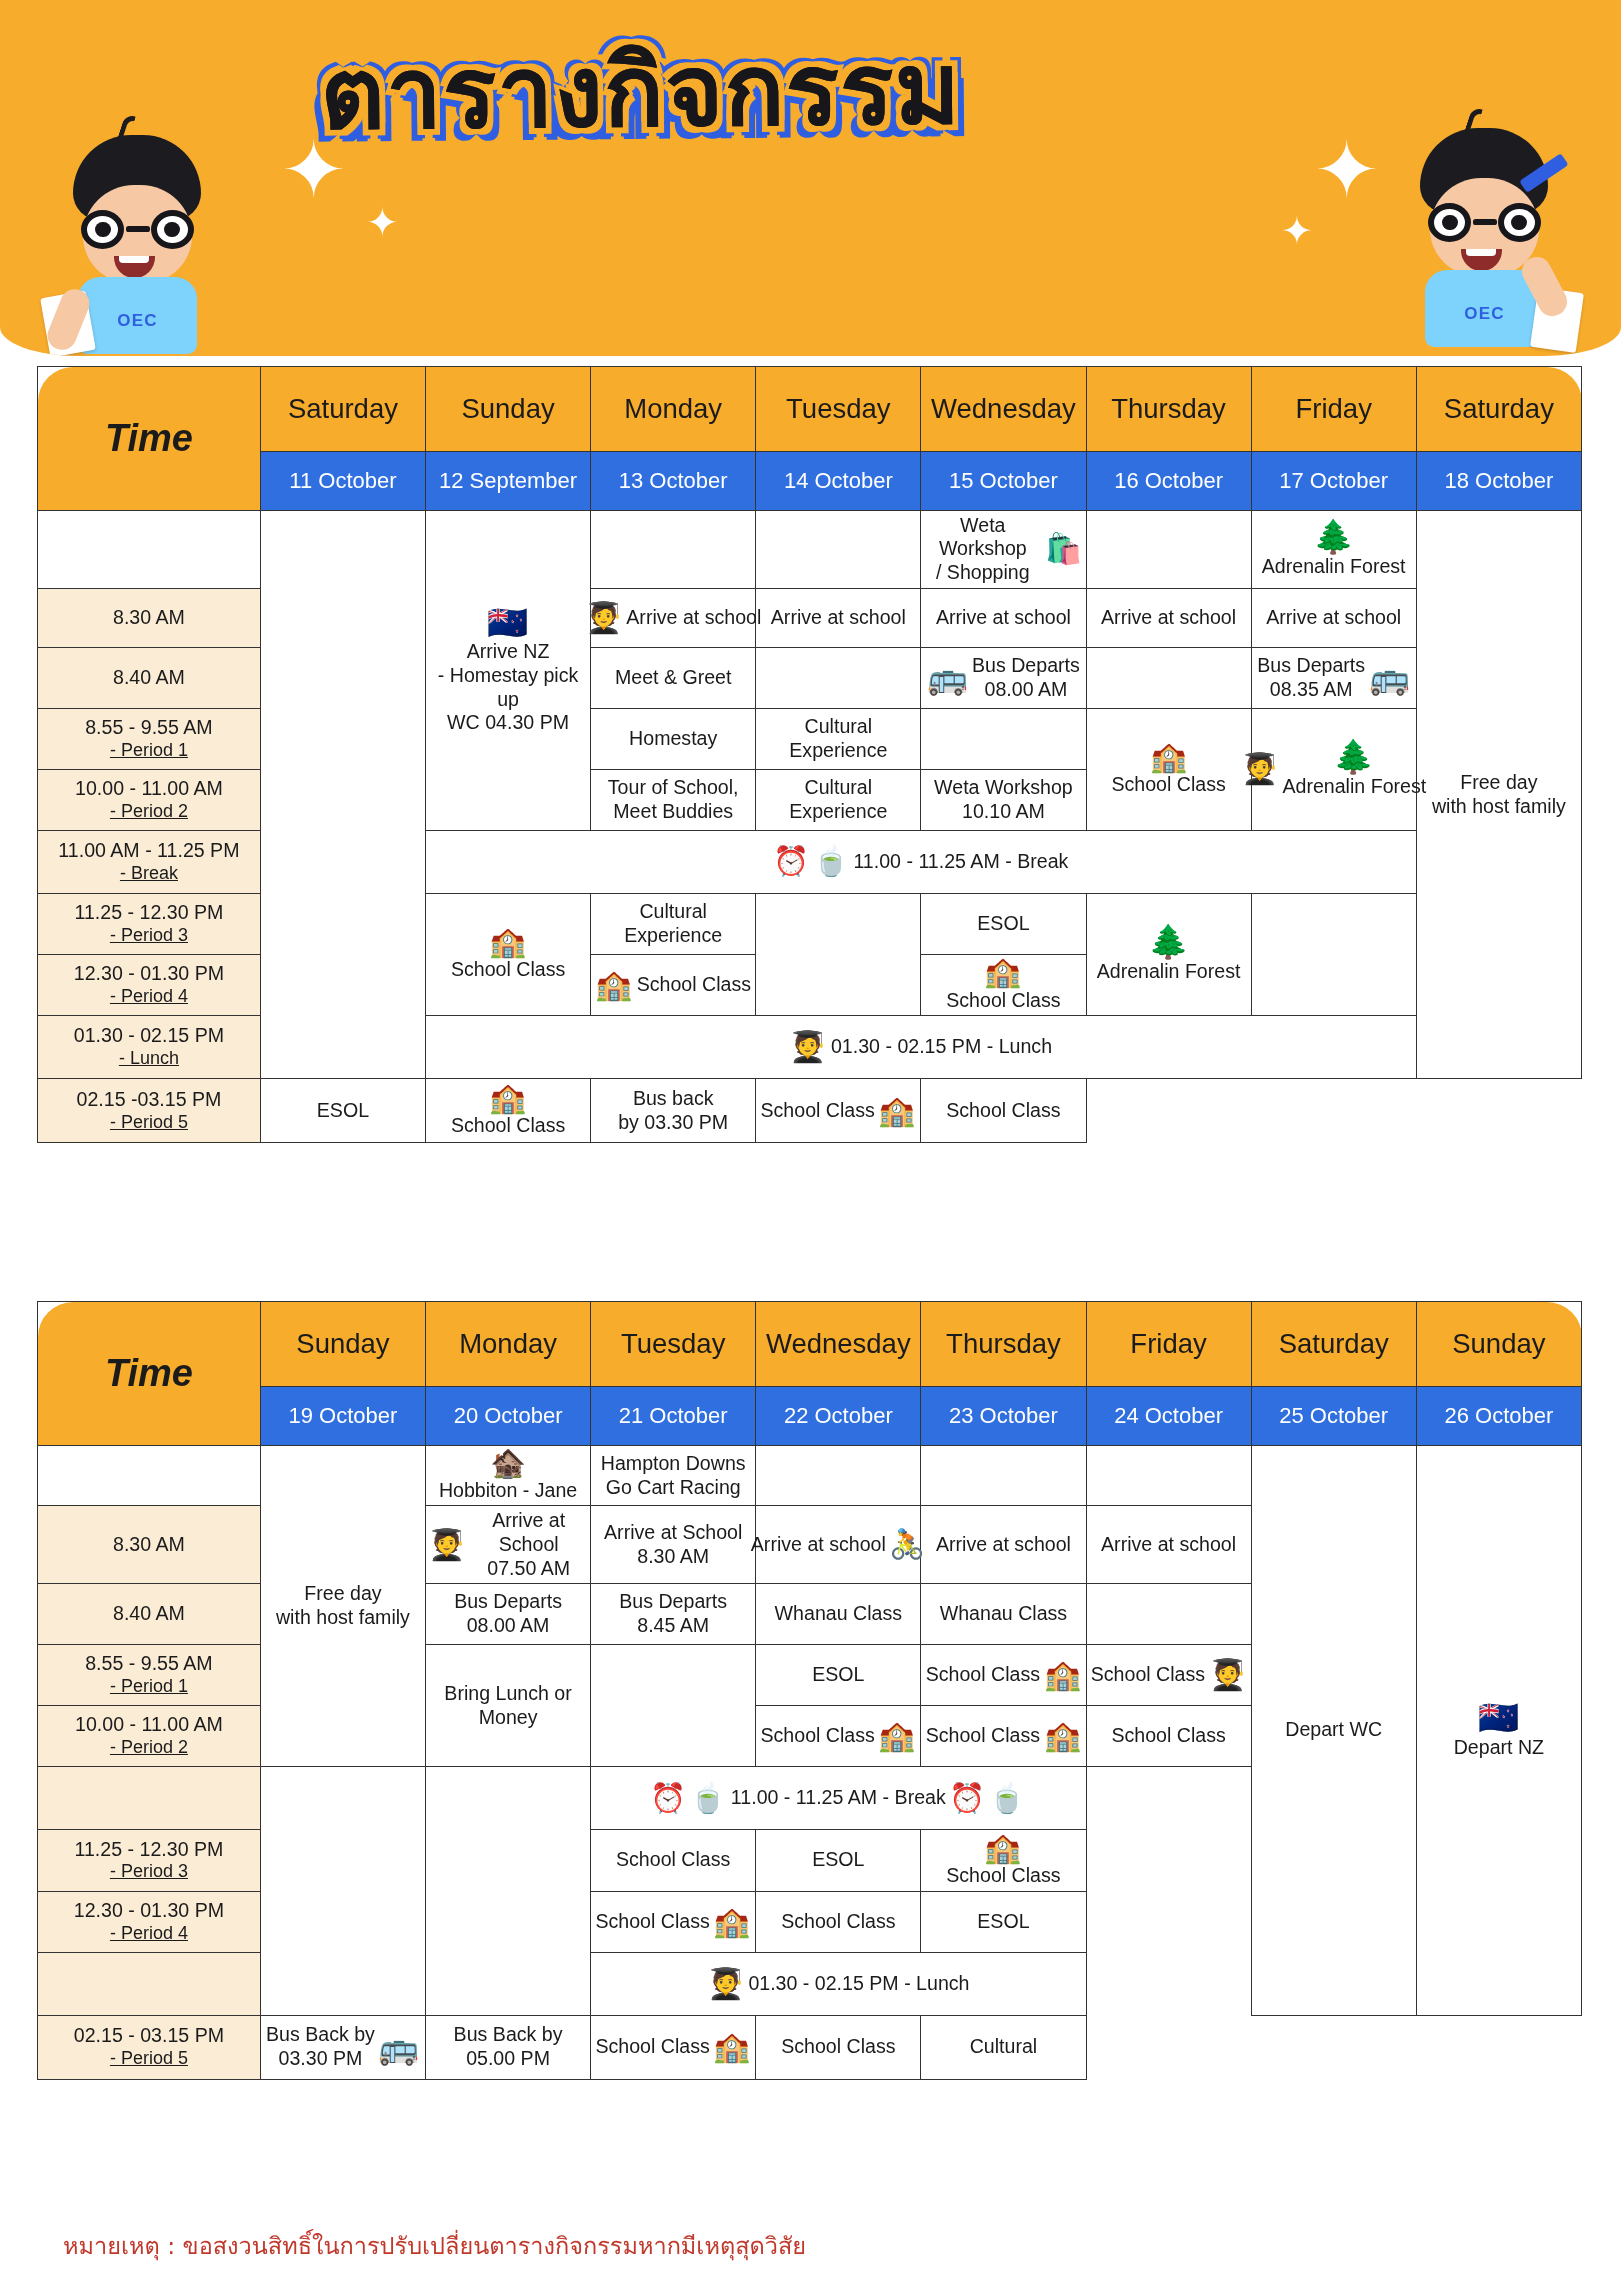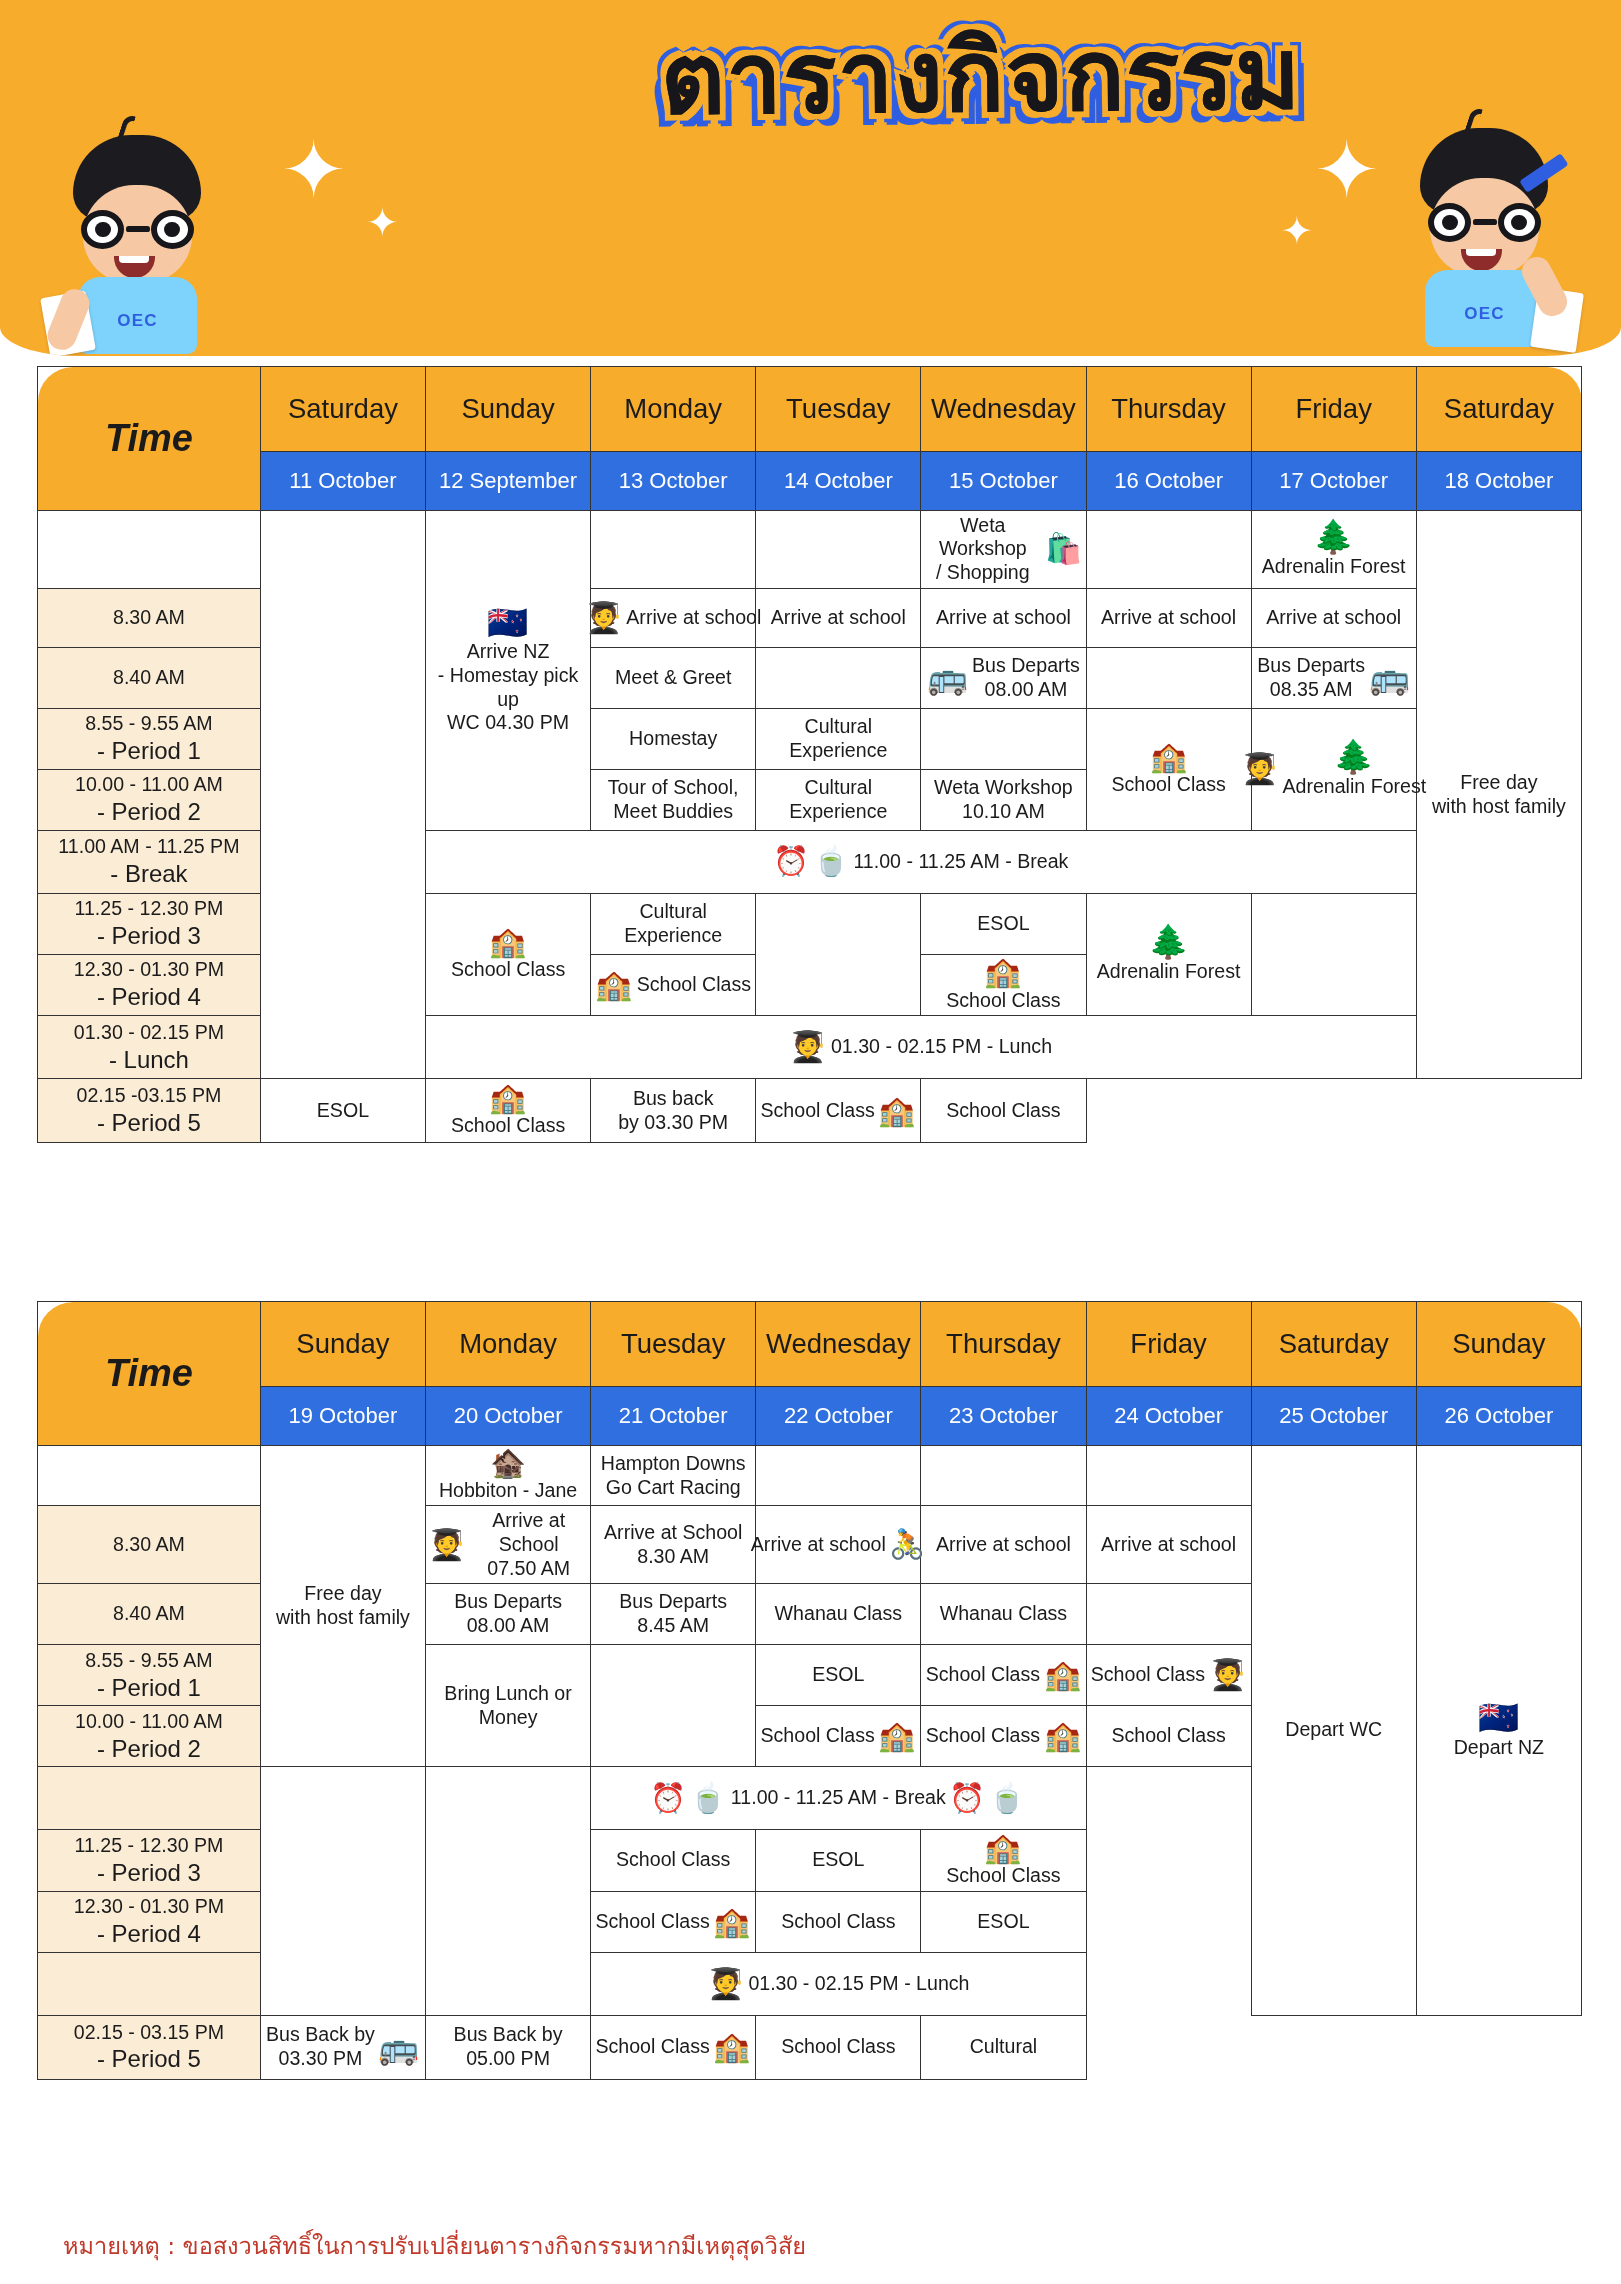--- a/index.html
+++ b/index.html
@@ -15,22 +15,22 @@
   .banner{
     position:absolute; left:0; top:0; width:1621px; height:356px;
     background:#f8ac2c;
     border-bottom-left-radius:78px 29px;
     border-bottom-right-radius:78px 29px;
     overflow:hidden;
   }
   .banner-inner{ position:relative; width:100%; height:100%; }
 
   .title-wrap{
-    position:absolute; left:50%; top:26px; transform:translateX(-50%);
-    text-align:right; width:981px;
+    position:absolute; left:50%; top:38px; transform:translateX(-50%);
+    text-align:left; width:981px;
   }
   .title-thai{
     font-family:"DejaVu Sans", sans-serif;
     font-size:99px; font-weight:bold; color:#17161a;
     letter-spacing:1.3px; line-height:1.05;
     text-shadow:
       0 0 0 #17161a,
       3.9px 0 0 #f8ac2c, -3.9px 0 0 #f8ac2c, 0 3.9px 0 #f8ac2c, 0 -3.9px 0 #f8ac2c,
       5.9px 5.9px 0 #f8ac2c, -5.9px 5.9px 0 #f8ac2c, 5.9px -5.9px 0 #f8ac2c, -5.9px -5.9px 0 #f8ac2c,
       9.2px 9.2px 0 #2f5fe0, -9.2px 9.2px 0 #2f5fe0, 9.2px -9.2px 0 #2f5fe0, -9.2px -9.2px 0 #2f5fe0,
@@ -124,21 +124,21 @@
   .date-cell{
     background:#2f6fe0 !important;
     color:#ffffff !important;
     font-size:22px !important;
     height:59px;
   }
   .time-cell{
     background:#fbecd6 !important;
     font-size:19.6px !important;
   }
-  .time-cell .sub{ font-size:24px; display:block; }
+  .time-cell .sub{ font-size:18px; display:block;text-decoration:underline; }
   .blank{ background:#ffffff !important; }
   .rnd-tr{ border-top-right-radius:35px; }
 
   .cellwrap{ display:flex; align-items:center; justify-content:center; gap:3.9px; flex-wrap:nowrap; }
   .cellwrap.col{ flex-direction:column; gap:1.3px; }
   .txt{ white-space:nowrap; }
   .txt.wrap{ white-space:normal; }
 
   
   .ic{ display:inline-block; line-height:1; vertical-align:middle; }

